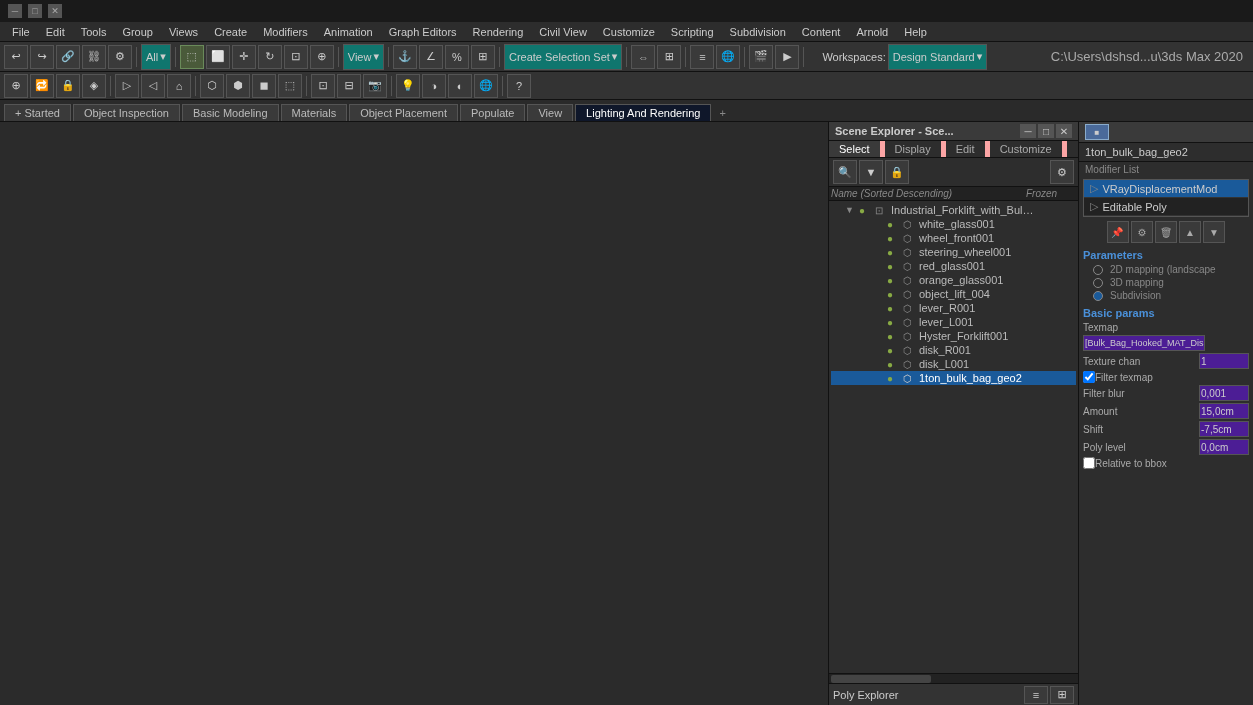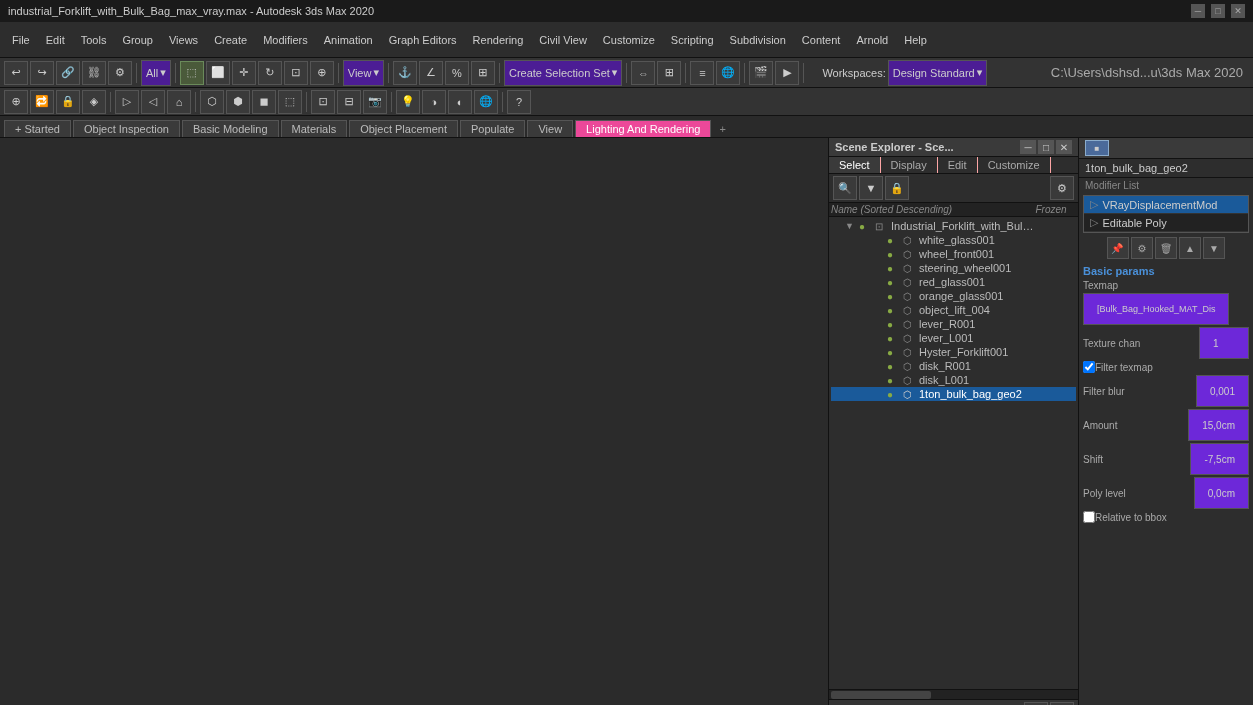--- a/index.html
+++ b/index.html
@@ -4,53 +4,53 @@
   <style>
     * { margin: 0; padding: 0; box-sizing: border-box; }
     body { width: 1253px; height: 705px; overflow: hidden; background: #2b2b2b; font-family: 'Segoe UI', Arial, sans-serif; font-size: 11px; color: #ccc; }
 
     
     #title-bar { background: #1a1a1a; height: 22px; display: flex; align-items: center; justify-content: space-between; padding: 0 8px; }
     #title-bar .win-controls { display: flex; gap: 6px; }
     #title-bar .win-btn { width: 14px; height: 14px; background: #555; border: none; cursor: pointer; font-size: 9px; color: #aaa; display: flex; align-items: center; justify-content: center; }
 
     
-    #menu-bar { background: #2d2d2d; height: 36px; display: flex; align-items: center; padding: 0 4px; border-bottom: 1px solid #111; }
+    #menu-bar { background: #2d2d2d; height: 20px; display: flex; align-items: center; padding: 0 4px; border-bottom: 1px solid #111; }
     #menu-bar .menu-item { padding: 1px 8px; color: #ccc; cursor: pointer; font-size: 11px; }
 
     
     #toolbar1 { background: #333; height: 30px; display: flex; align-items: center; padding: 0 4px; gap: 2px; border-bottom: 1px solid #111; }
     .tb-btn { background: #3a3a3a; border: 1px solid #555; height: 24px; min-width: 24px; color: #ccc; cursor: pointer; display: flex; align-items: center; justify-content: center; font-size: 11px; padding: 0 3px; }
     .tb-separator { width: 1px; background: #555; height: 20px; margin: 0 2px; }
-    .tb-dropdown { background: #4c1d95; border: 1px solid #555; height: 22px; color: #ccc; font-size: 11px; padding: 12px 4px; cursor: pointer; display: flex; align-items: center; gap: 2px; }
+    .tb-dropdown { background: #0f766e; border: 1px solid #555; height: 22px; color: #ccc; font-size: 11px; padding: 12px 4px; cursor: pointer; display: flex; align-items: center; gap: 2px; }
     .workspace-label { color: #ccc; font-size: 11px; margin-left: 14px; }
     .path-label { color: #aaa; font-size: 13px; margin-left: auto; padding-right: 6px; }
 
     
     #toolbar2 { background: #333; height: 28px; display: flex; align-items: center; padding: 0 4px; gap: 2px; border-bottom: 1px solid #111; }
 
     
     #tab-bar { background: #2a2a2a; height: 22px; display: flex; align-items: flex-end; padding: 0 4px; gap: 2px; border-bottom: 1px solid #111; }
     .tab { padding: 2px 10px; background: #3a3a3a; border: 1px solid #555; border-bottom: none; color: #bbb; cursor: pointer; font-size: 11px; }
-    .tab.active { background: #ec4899; color: #fff; }
+    .tab.active { background: #0f172a; color: #fff; }
     .tab-plus { padding: 2px 6px; background: #2a2a2a; color: #888; cursor: pointer; }
 
     
     #main { display: flex; height: calc(705px - 22px - 20px - 30px - 28px - 22px); }
 
     
     #viewport { flex: 1; background: #1c1c1c; position: relative; overflow: hidden; }
 
     
     #scene-explorer { width: 250px; background: #2d2d2d; border-left: 1px solid #111; display: flex; flex-direction: column; flex-shrink: 0; }
     #se-header { background: #3a3a3a; padding: 2px 6px; display: flex; align-items: center; justify-content: space-between; border-bottom: 1px solid #111; }
     #se-header .se-title { color: #ccc; font-size: 11px; font-weight: bold; }
     #se-header .se-controls { display: flex; gap: 2px; }
     #se-tabs { display: flex; background: #2d2d2d; border-bottom: 1px solid #111; }
-    .se-tab { padding: 2px 10px; color: #aaa; cursor: pointer; font-size: 11px; border-right: 1px solid #fca5a5; }
+    .se-tab { padding: 2px 10px; color: #aaa; cursor: pointer; font-size: 11px; border-right: 5px solid #fca5a5; }
     .se-tab.active { color: #fff; background: #3a3a3a; }
     #se-toolbar { display: flex; align-items: center; padding: 2px 4px; background: #2d2d2d; border-bottom: 1px solid #111; gap: 2px; }
     #se-list { flex: 1; overflow-y: auto; padding: 2px; }
     .se-item { display: flex; align-items: center; padding: 1px 2px; cursor: pointer; font-size: 11px; color: #bbb; }
     .se-item.selected { background: #1a5a9a; color: #fff; }
     .se-item .indent { width: 12px; flex-shrink: 0; }
     .se-item .eye-icon { width: 14px; color: #888; font-size: 9px; flex-shrink: 0; }
     .se-item .item-name { flex: 1; overflow: hidden; text-overflow: ellipsis; white-space: nowrap; }
     .se-item .frozen-col { width: 40px; text-align: center; font-size: 10px; color: #666; }
     #se-col-header { display: flex; align-items: center; padding: 1px 2px; background: #222; border-bottom: 1px solid #111; font-size: 10px; color: #888; font-style: italic; }
@@ -67,42 +67,41 @@
     .mod-item { padding: 2px 6px; font-size: 11px; color: #ccc; border-bottom: 1px solid #333; cursor: pointer; display: flex; align-items: center; gap: 4px; }
     .mod-item.selected { background: #1a5a9a; }
     .mod-item .mod-arrow { color: #888; }
     #mod-toolbar { display: flex; gap: 2px; padding: 2px 4px; justify-content: center; }
     .mod-tb-btn { background: #3a3a3a; border: 1px solid #555; width: 22px; height: 22px; color: #aaa; cursor: pointer; display: flex; align-items: center; justify-content: center; font-size: 10px; }
     #mod-params { padding: 4px; flex: 1; overflow-y: auto; }
     .param-section { margin-bottom: 6px; }
     .param-title { color: #4a90d9; font-size: 11px; font-weight: bold; margin-bottom: 3px; }
     .param-row { display: flex; align-items: center; margin-bottom: 2px; font-size: 10px; color: #aaa; }
     .param-row label { flex: 1; }
-    .param-row .param-val { color: #ccc; background: #6d28d9; border: 1px solid #555; padding: 0 13px; height: 32px; display: flex; align-items: center; min-width: 50px; font-size: 10px; }
+    .param-row .param-val { color: #ccc; background: #4c1d95; border: 1px solid #555; padding: 0 1px; height: 16px; display: flex; align-items: center; min-width: 50px; font-size: 10px; }
     .param-row .param-check { width: 12px; height: 12px; }
     .param-sub { font-size: 10px; color: #888; margin-left: 10px; margin-bottom: 2px; display: flex; align-items: center; gap: 4px; }
     .radio-dot { width: 10px; height: 10px; border-radius: 50%; border: 1px solid #888; background: #1a5a9a; display: inline-block; margin-right: 3px; }
     .radio-empty { width: 10px; height: 10px; border-radius: 50%; border: 1px solid #888; background: transparent; display: inline-block; margin-right: 3px; }
     .at-btn { background: #555; border: none; color: #ccc; width: 16px; height: 14px; cursor: pointer; display: flex; align-items: center; justify-content: center; font-size: 10px; }
 
     
     #scene-svg { position: absolute; top: 0; left: 0; width: 100%; height: 100%; }
 
     
     ::-webkit-scrollbar { width: 8px; height: 8px; }
     ::-webkit-scrollbar-track { background: #222; }
     ::-webkit-scrollbar-thumb { background: #555; }
 
     .viewport-wrapper { position: relative; flex: 1; }
   </style>
 </head>
 <body>
 
 <div id="title-bar">
-  <span>industrial_Forklift_with_Bulk_Bag_max_vray.max - Autodesk 3ds Max 2020</span>
   <div class="win-controls">
     <button class="win-btn">─</button>
     <button class="win-btn">□</button>
     <button class="win-btn">✕</button>
   </div>
 </div>
 
 <div id="menu-bar">
   <span class="menu-item">File</span>
   <span class="menu-item">Edit</span>
@@ -305,21 +304,21 @@
     </div>
     <div id="se-toolbar">
       <button class="tb-btn">🔍</button>
       <button class="tb-btn">▼</button>
       <button class="tb-btn">🔒</button>
       <div style="flex:1"></div>
       <button class="tb-btn">⚙</button>
     </div>
     <div id="se-col-header">
       <span class="col-name">Name (Sorted Descending)</span>
-      <span style="width:50px;text-align:center;">Frozen</span>
+      <span style="width:50px;text-align:left;">Frozen</span>
     </div>
     <div id="se-list">
 
       <div class="se-item">
         <span class="indent"></span>
         <span class="eye-icon">▼</span>
         <span style="width:16px;color:#88aa44;font-size:10px;">●</span>
         <span style="width:16px;font-size:10px;color:#888;">⊡</span>
         <span class="item-name">Industrial_Forklift_with_Bulk_Bag</span>
         <span class="frozen-col"></span>
@@ -440,20 +439,35 @@
     </div>
     <div id="mod-toolbar">
       <button class="mod-tb-btn">📌</button>
       <button class="mod-tb-btn">⚙</button>
       <button class="mod-tb-btn">🗑</button>
       <button class="mod-tb-btn">▲</button>
       <button class="mod-tb-btn">▼</button>
     </div>
     <div id="mod-params">
       <div class="param-section">
+        <div class="param-title">Parameters</div>
+        <div class="param-sub">
+          <span class="radio-empty"></span>
+          <span>2D mapping (landscape</span>
+        </div>
+        <div class="param-sub">
+          <span class="radio-empty"></span>
+          <span>3D mapping</span>
+        </div>
+        <div class="param-sub">
+          <span class="radio-dot"></span>
+          <span>Subdivision</span>
+        </div>
+      </div>
+      <div class="param-section">
         <div class="param-title">Basic params</div>
         <div class="param-row">
           <label>Texmap</label>
         </div>
         <div class="param-row">
           <div class="param-val" style="min-width:120px;font-size:9px;">[Bulk_Bag_Hooked_MAT_Dis</div>
         </div>
         <div class="param-row">
           <label>Texture chan</label>
           <div class="param-val">1</div>

